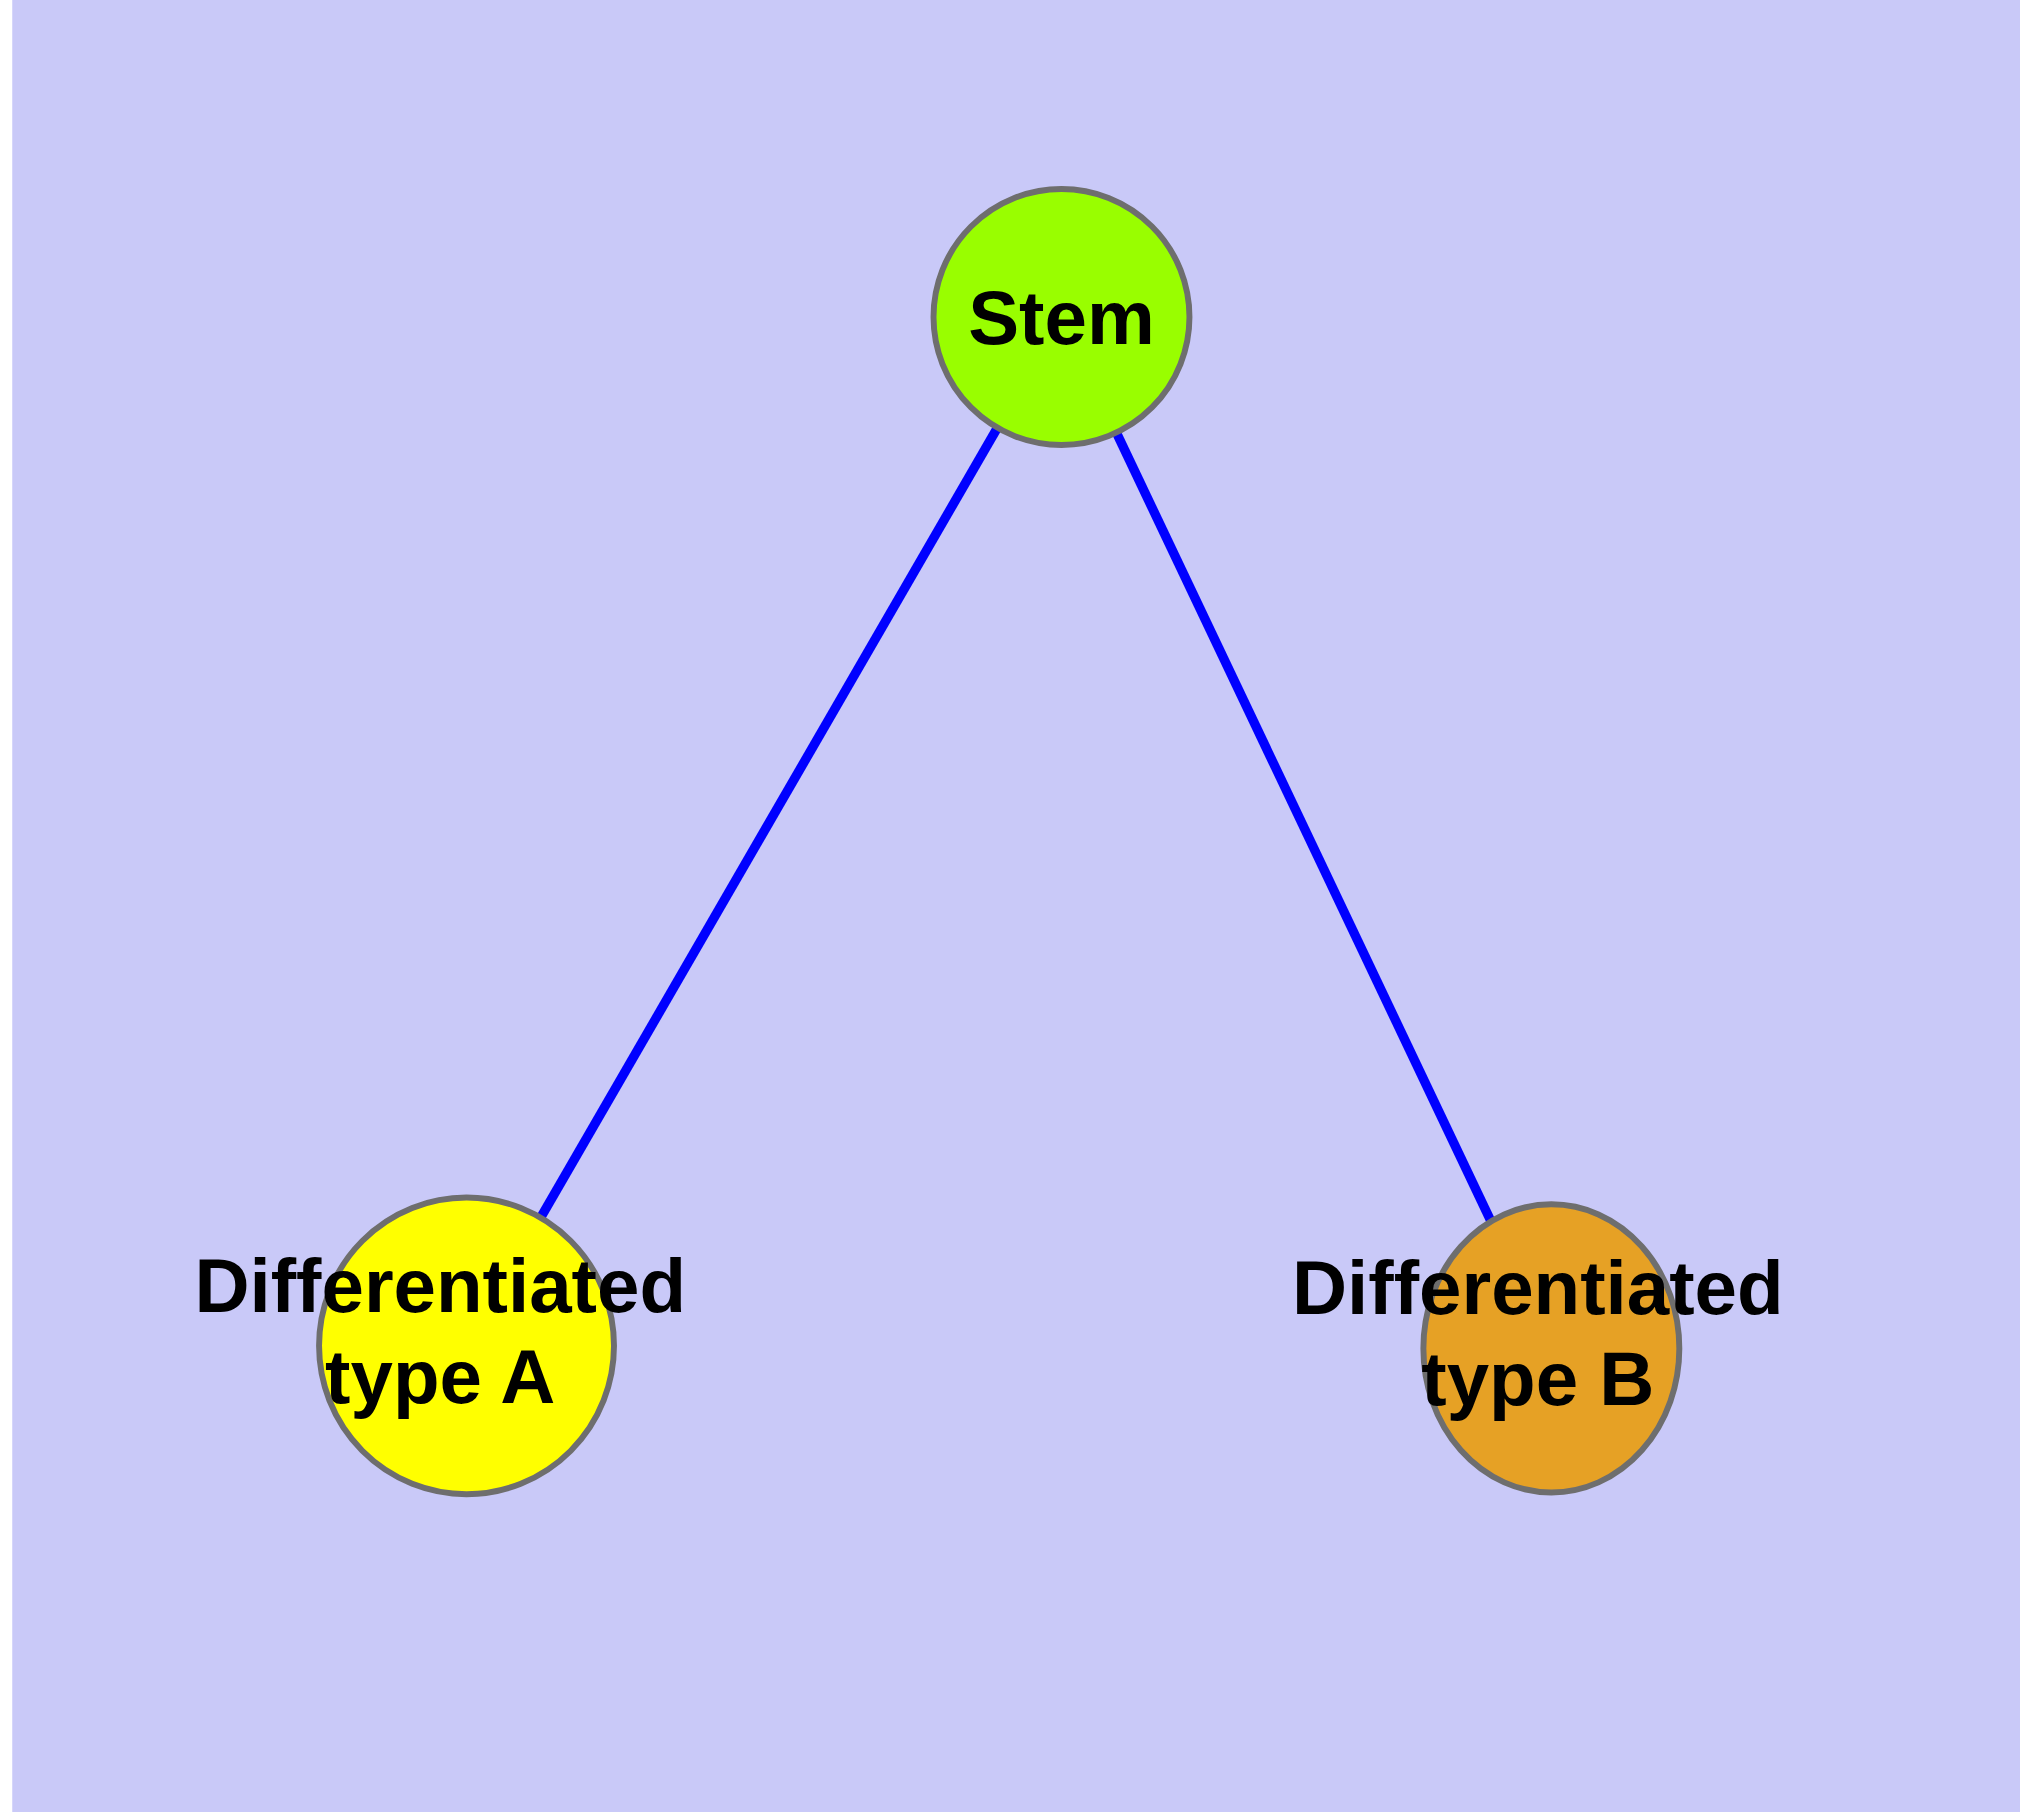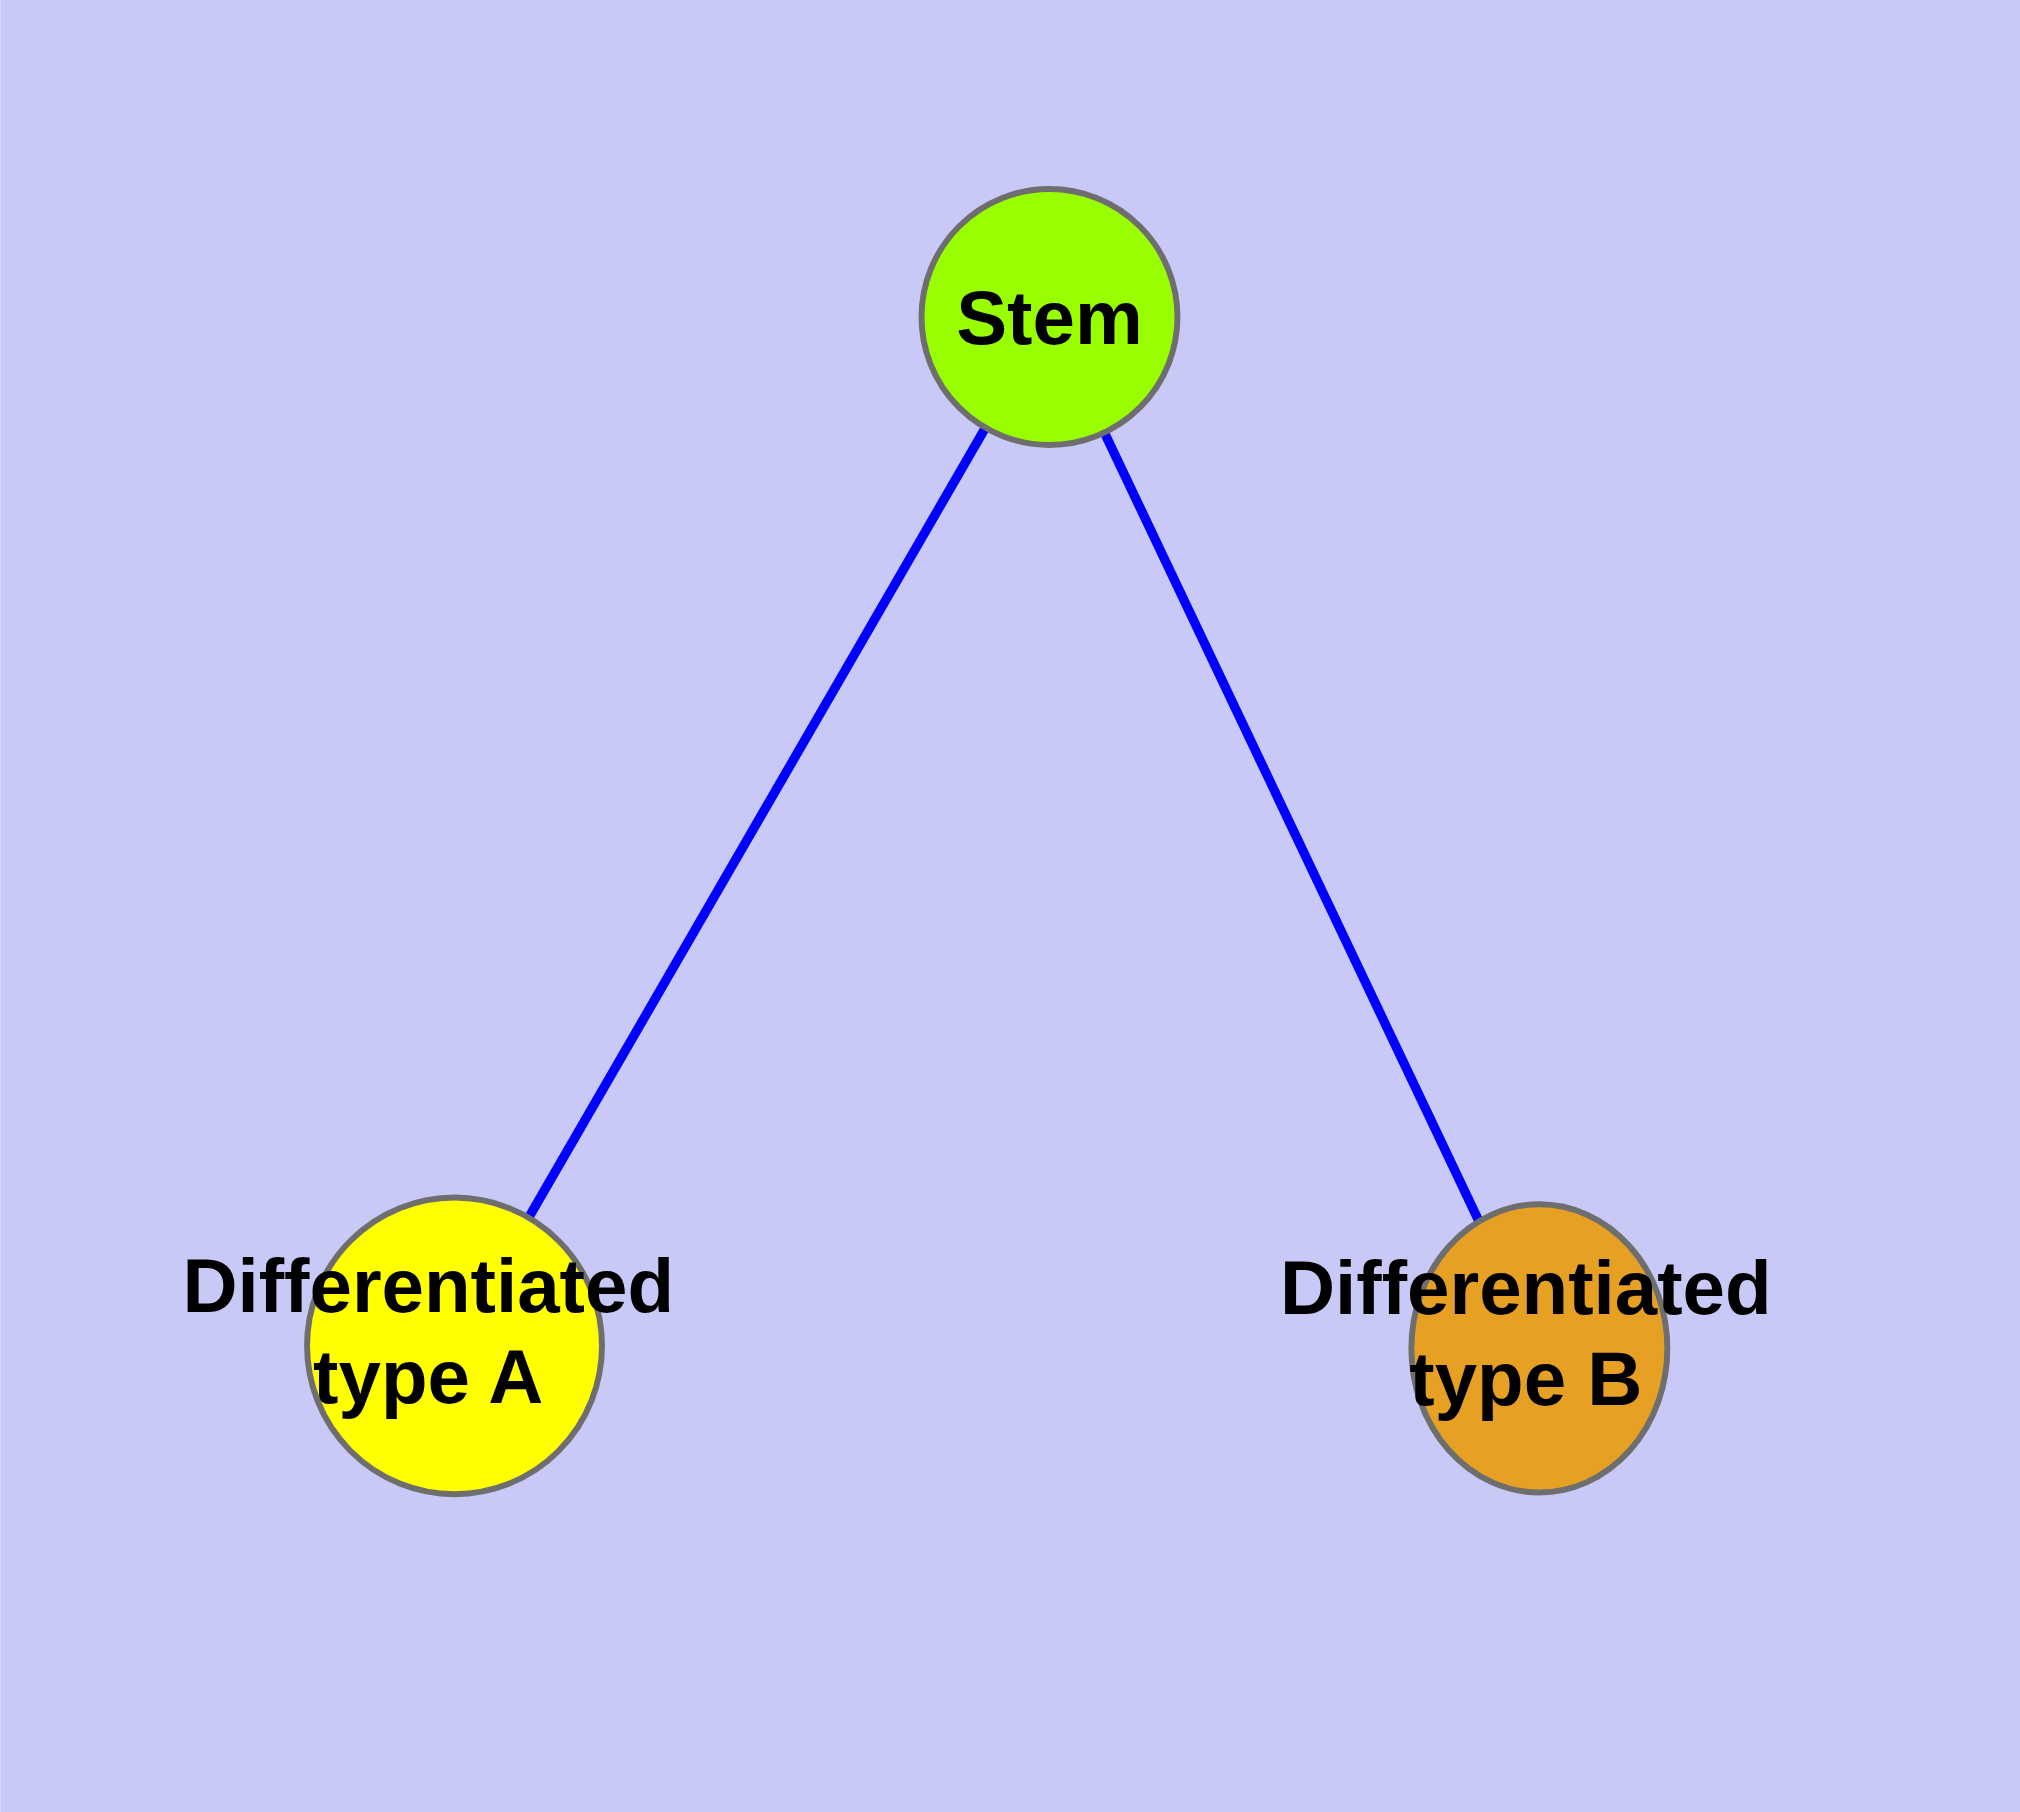--- a/index.html
+++ b/index.html
@@ -8,20 +8,21 @@
     width: 2021px;
     height: 1812px;
     overflow: hidden;
     background: #ffffff;
     font-family: "Liberation Sans", sans-serif;
   }
   .canvas {
     position: relative;
     width: 1964px;
     height: 1812px;
+    margin-left: 12px;
   }
   svg { display: block; }
   .node-ellipse {
     stroke-width: 7px;
   }
   .edge-line {
     stroke-width: 11px;
     stroke-linecap: butt;
   }
   .node-label {

